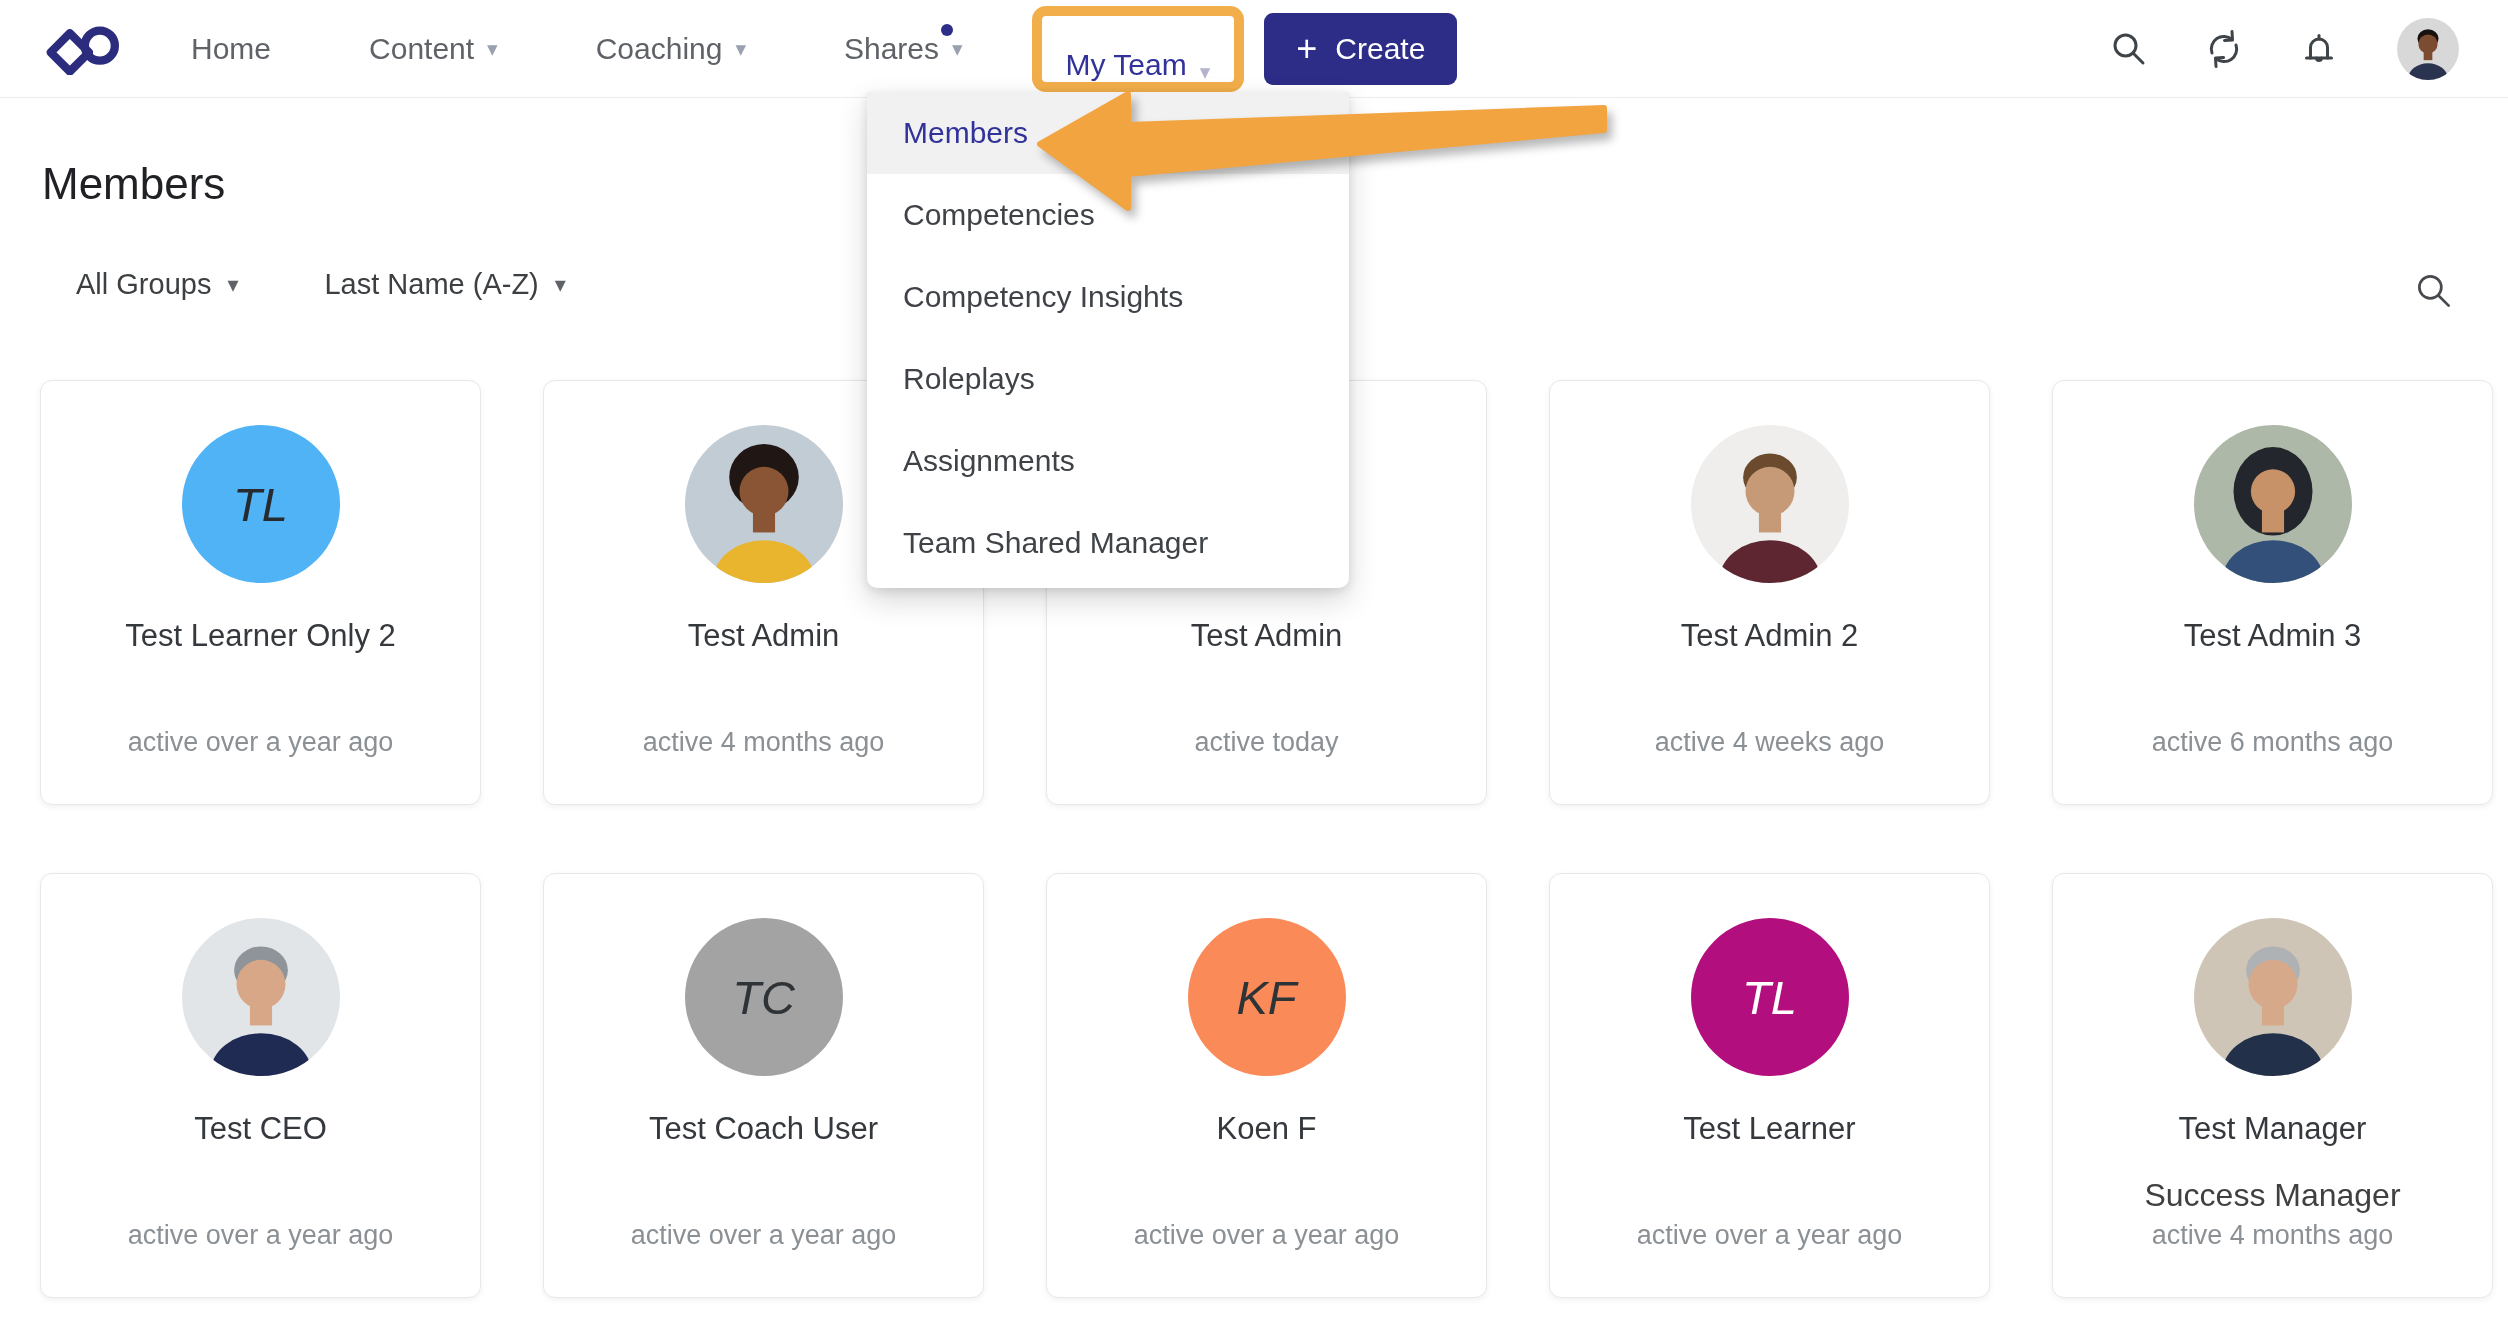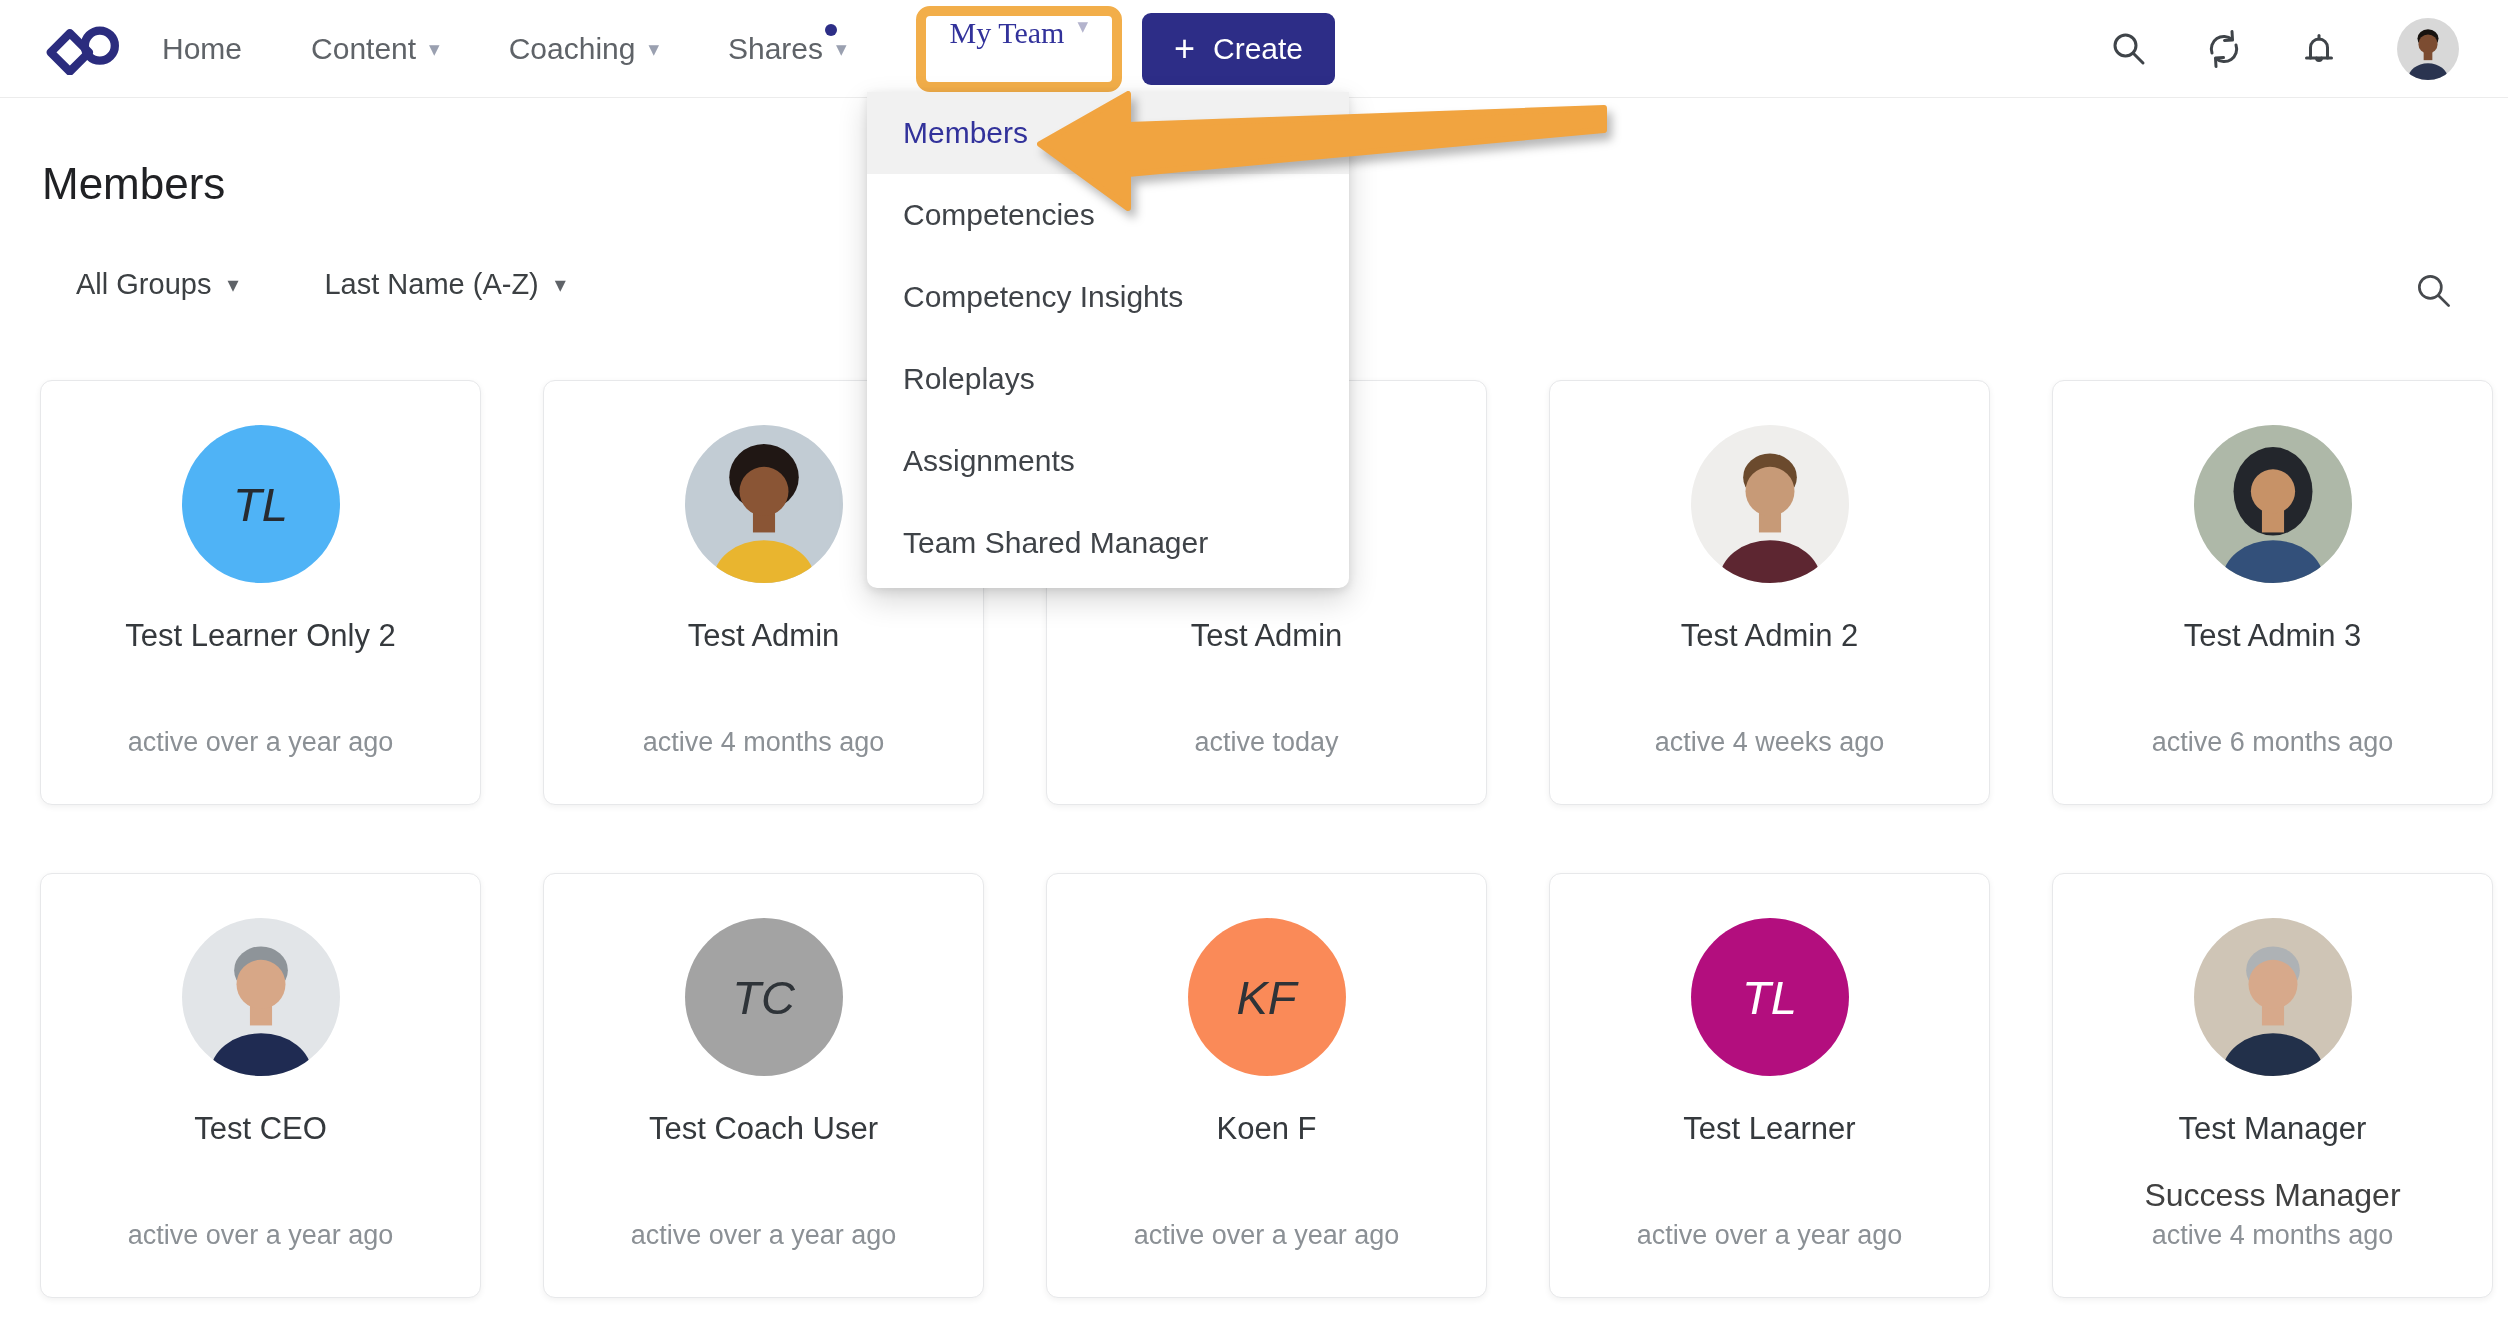--- a/index.html
+++ b/index.html
@@ -12,32 +12,32 @@
   
   .navbar {
     position:relative; height:98px; background:#fff;
     display:flex; align-items:center; padding:0 49px 0 44px;
     border-bottom:1px solid #ececec; z-index:10;
   }
   .logo { display:flex; align-items:center; margin-right:38px; }
   .nav-links { display:flex; align-items:center; }
   .nav-link {
     display:flex; align-items:center; margin-right:69px;
-    font-size:30px; color:#5f6368; cursor:pointer; white-space:nowrap;
+    font-size:30px; color:#5f6368; cursor:pointer; white-space:nowrap;margin-left:29px;
   }
   .nav-link .label-wrap { position:relative; }
   .caret { margin-left:13px; font-size:21px; color:#9aa0b0; line-height:1; }
   .new-dot {
     position:absolute; top:-8px; right:-14px;
     width:12px; height:12px; border-radius:50%; background:#2D2E87;
   }
   .myteam-box {
-    display:flex; align-items:flex-start; height:86px; padding:0 24px;
+    display:flex; align-items:flex-end; height:86px; padding:0 24px;
     border:10px solid #F2AE4A; border-radius:14px;
-    color:#32329B; font-size:30px; margin-right:20px; cursor:pointer; white-space:nowrap;font-family:Liberation Serif, serif;
+    color:#32329B; font-size:30px; margin-right:20px; cursor:pointer; white-space:nowrap;
   }
   .myteam-box .caret { color:#b4b4cd; }
   .create-btn {
     height:72px; padding:0 32px; background:#2D2D87; color:#fff;
     border:none; border-radius:9px; font-size:30px;
     display:flex; align-items:center; gap:18px; cursor:pointer;
     font-family:"Liberation Sans", sans-serif;
   }
   .create-btn .plus { font-size:36px; font-weight:400; line-height:1; }
   .nav-right { margin-left:auto; display:flex; align-items:center; gap:50px; }

